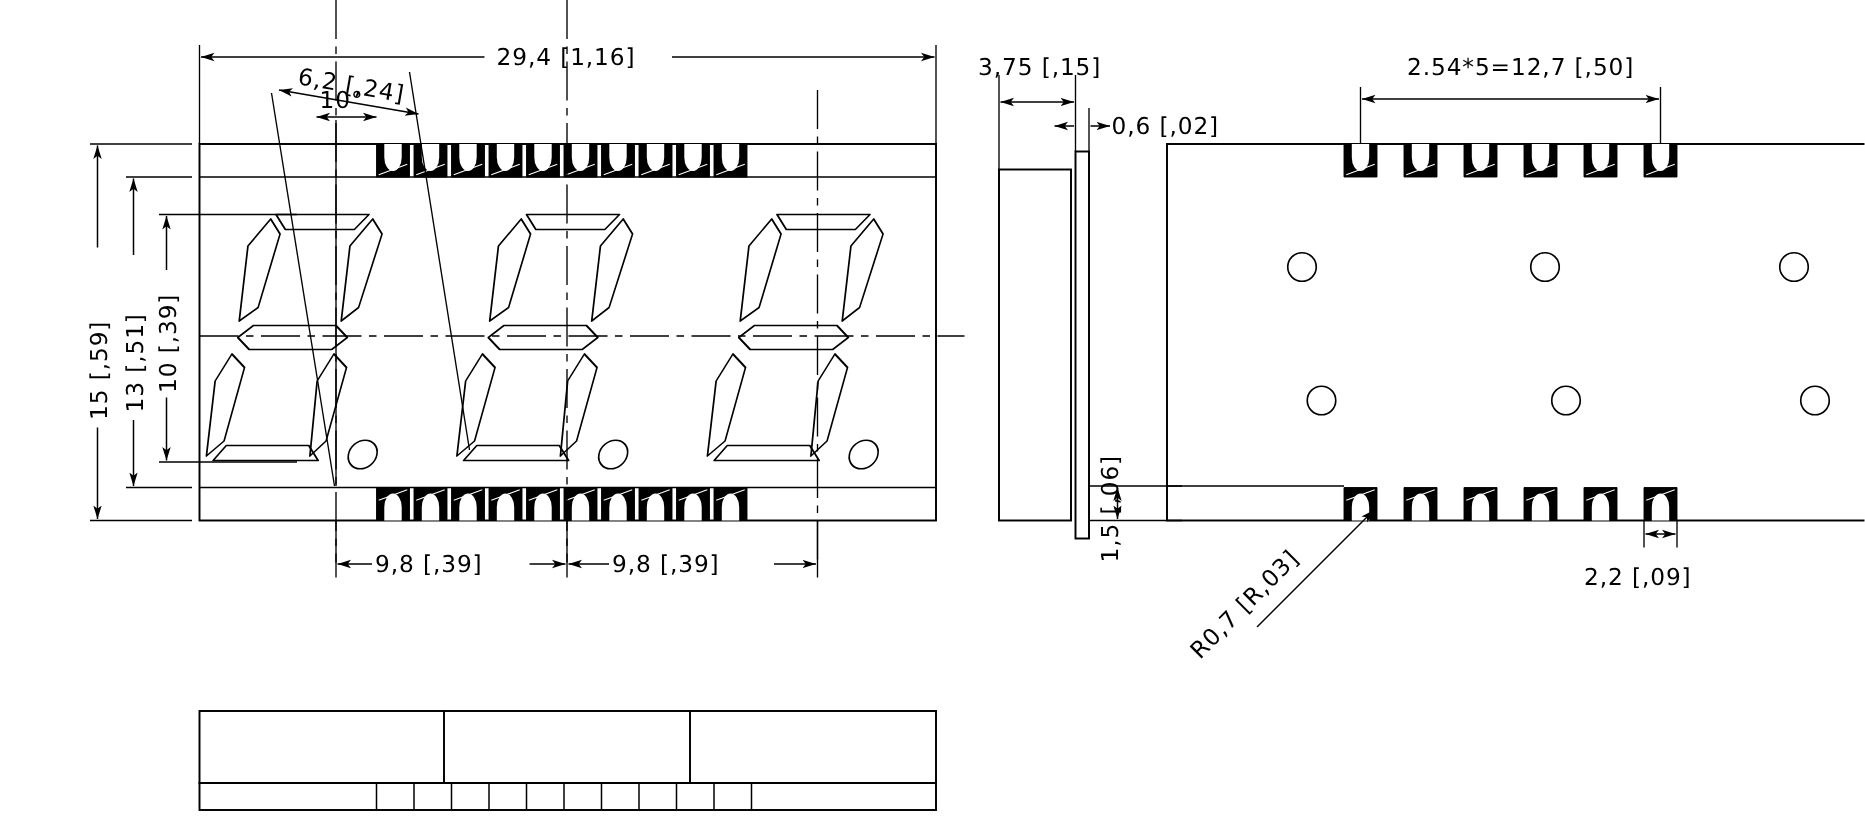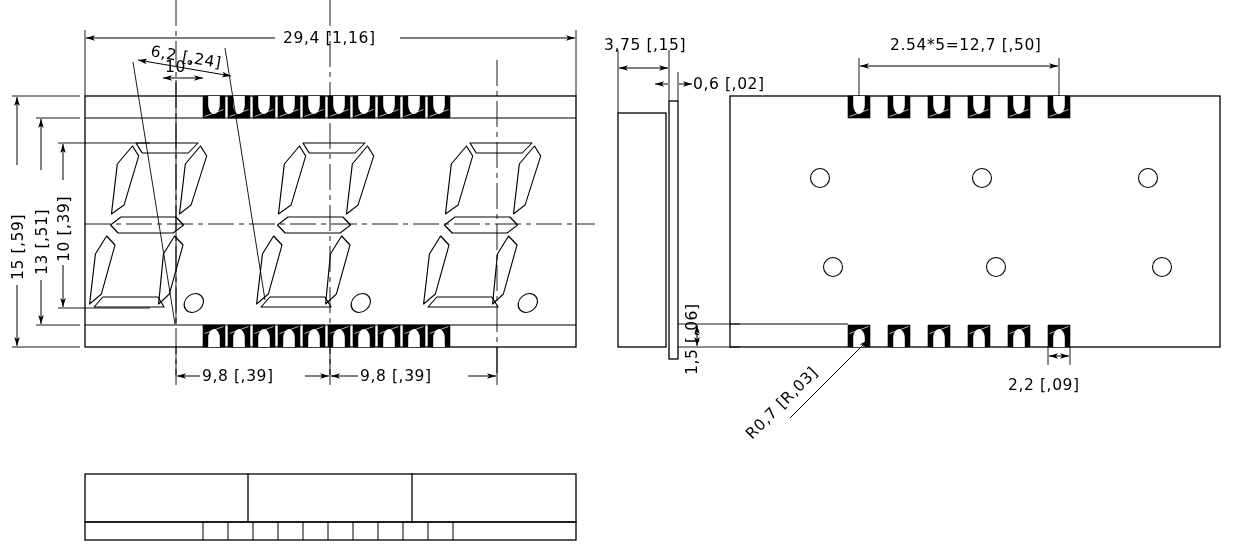--- a/index.html
+++ b/index.html
@@ -10,20 +10,21 @@
   body {
     width: 1243px;
     height: 549px;
     font-family: "DejaVu Sans", sans-serif;
     overflow: hidden;
   }
   #drawing-root {
     position: relative;
     width: 1098px;
     height: 549px;
+    padding-left: 48px;
   }
   svg#drawing {
     display: block;
     width: 1243px;
     height: 549px;
   }
   .outline {
     fill: none;
     stroke: #000000;
     stroke-width: 1.3;

